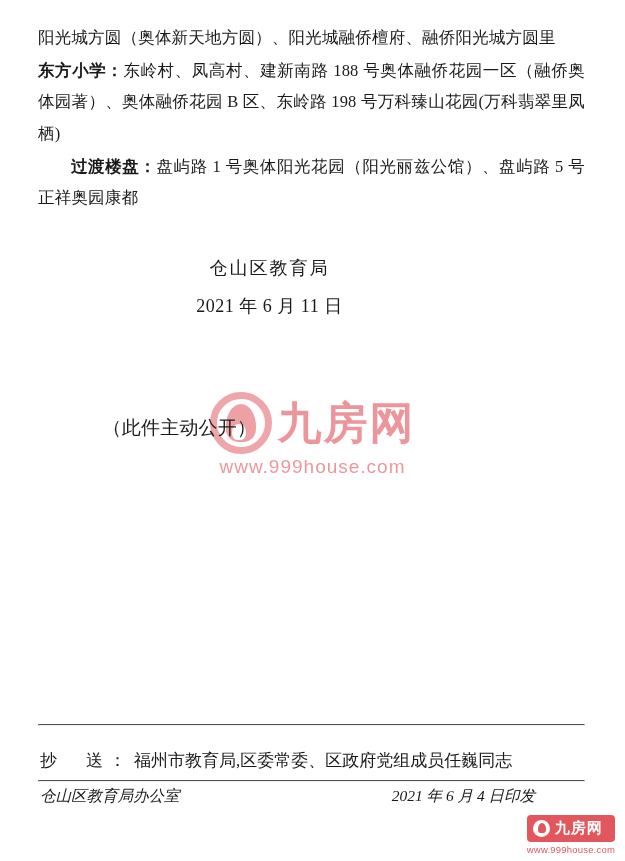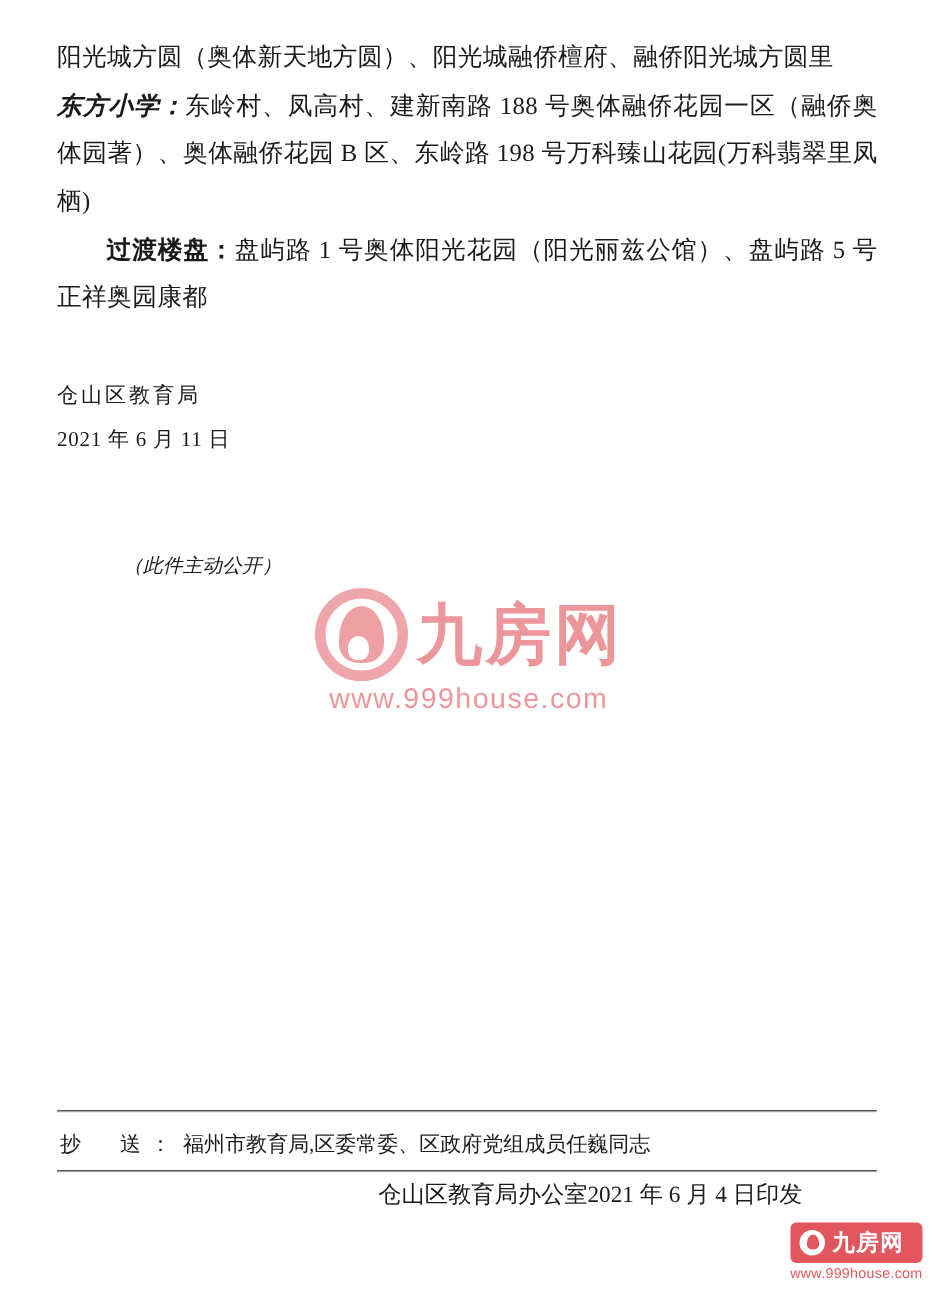--- a/index.html
+++ b/index.html
@@ -25,62 +25,62 @@
     font-size: 16.5px;
     line-height: 1.92;
     letter-spacing: 0.2px;
   }
   .para {
     margin: 0 0 1px 0;
     text-align: justify;
     text-justify: inter-ideograph;
   }
   .indent { text-indent: 2em; }
-  .school { font-weight: bold; font-style: italic; }
+  .school { font-weight: bold; }
   .sub-label { font-weight: bold; margin-top: 16px; }
   .sign-block {
     margin-top: 36px;
-    text-align: left;
+    text-align: center;
     padding-right: 84px;
     line-height: 2.1;
-    font-size: 14px;
+    font-size: 18px;
     letter-spacing: 2px;
   }
   .sign-date { letter-spacing: 0.5px; }
   .public-note {
-    margin-top: 56px;
+    margin-top: 84px;
     text-indent: 3.4em;
-    font-size: 13px;
-    font-style: italic;
+    font-size: 19px;
   }
   .footer {
     position: absolute;
     left: 38px;
     right: 40px;
     bottom: 52px;
     z-index: 2;
   }
   .footer-rule {
     border-top: 1px solid #555;
     margin: 0;
   }
   .cc-row {
     display: flex;
     align-items: center;
-    font-size: 14px;
-    padding: 10px 2px 4px 2px;
+    font-size: 17px;
+    padding: 21px 2px 4px 2px;
     line-height: 1.7;
   }
   .cc-label { letter-spacing: 6px; white-space: nowrap; }
   .cc-value { margin-left: 2px; }
   .last-row {
     display: flex;
-    justify-content: flex-end;
+    justify-content: space-between;
     font-size: 15.5px;
     padding: 4px 2px 2px 2px;
+    font-style: italic;
   }
   .last-row .print-date { padding-right: 48px; }
 
   
   .watermark {
     position: absolute;
     left: 0; right: 0;
     top: 392px;
     z-index: 1;
     display: flex;

